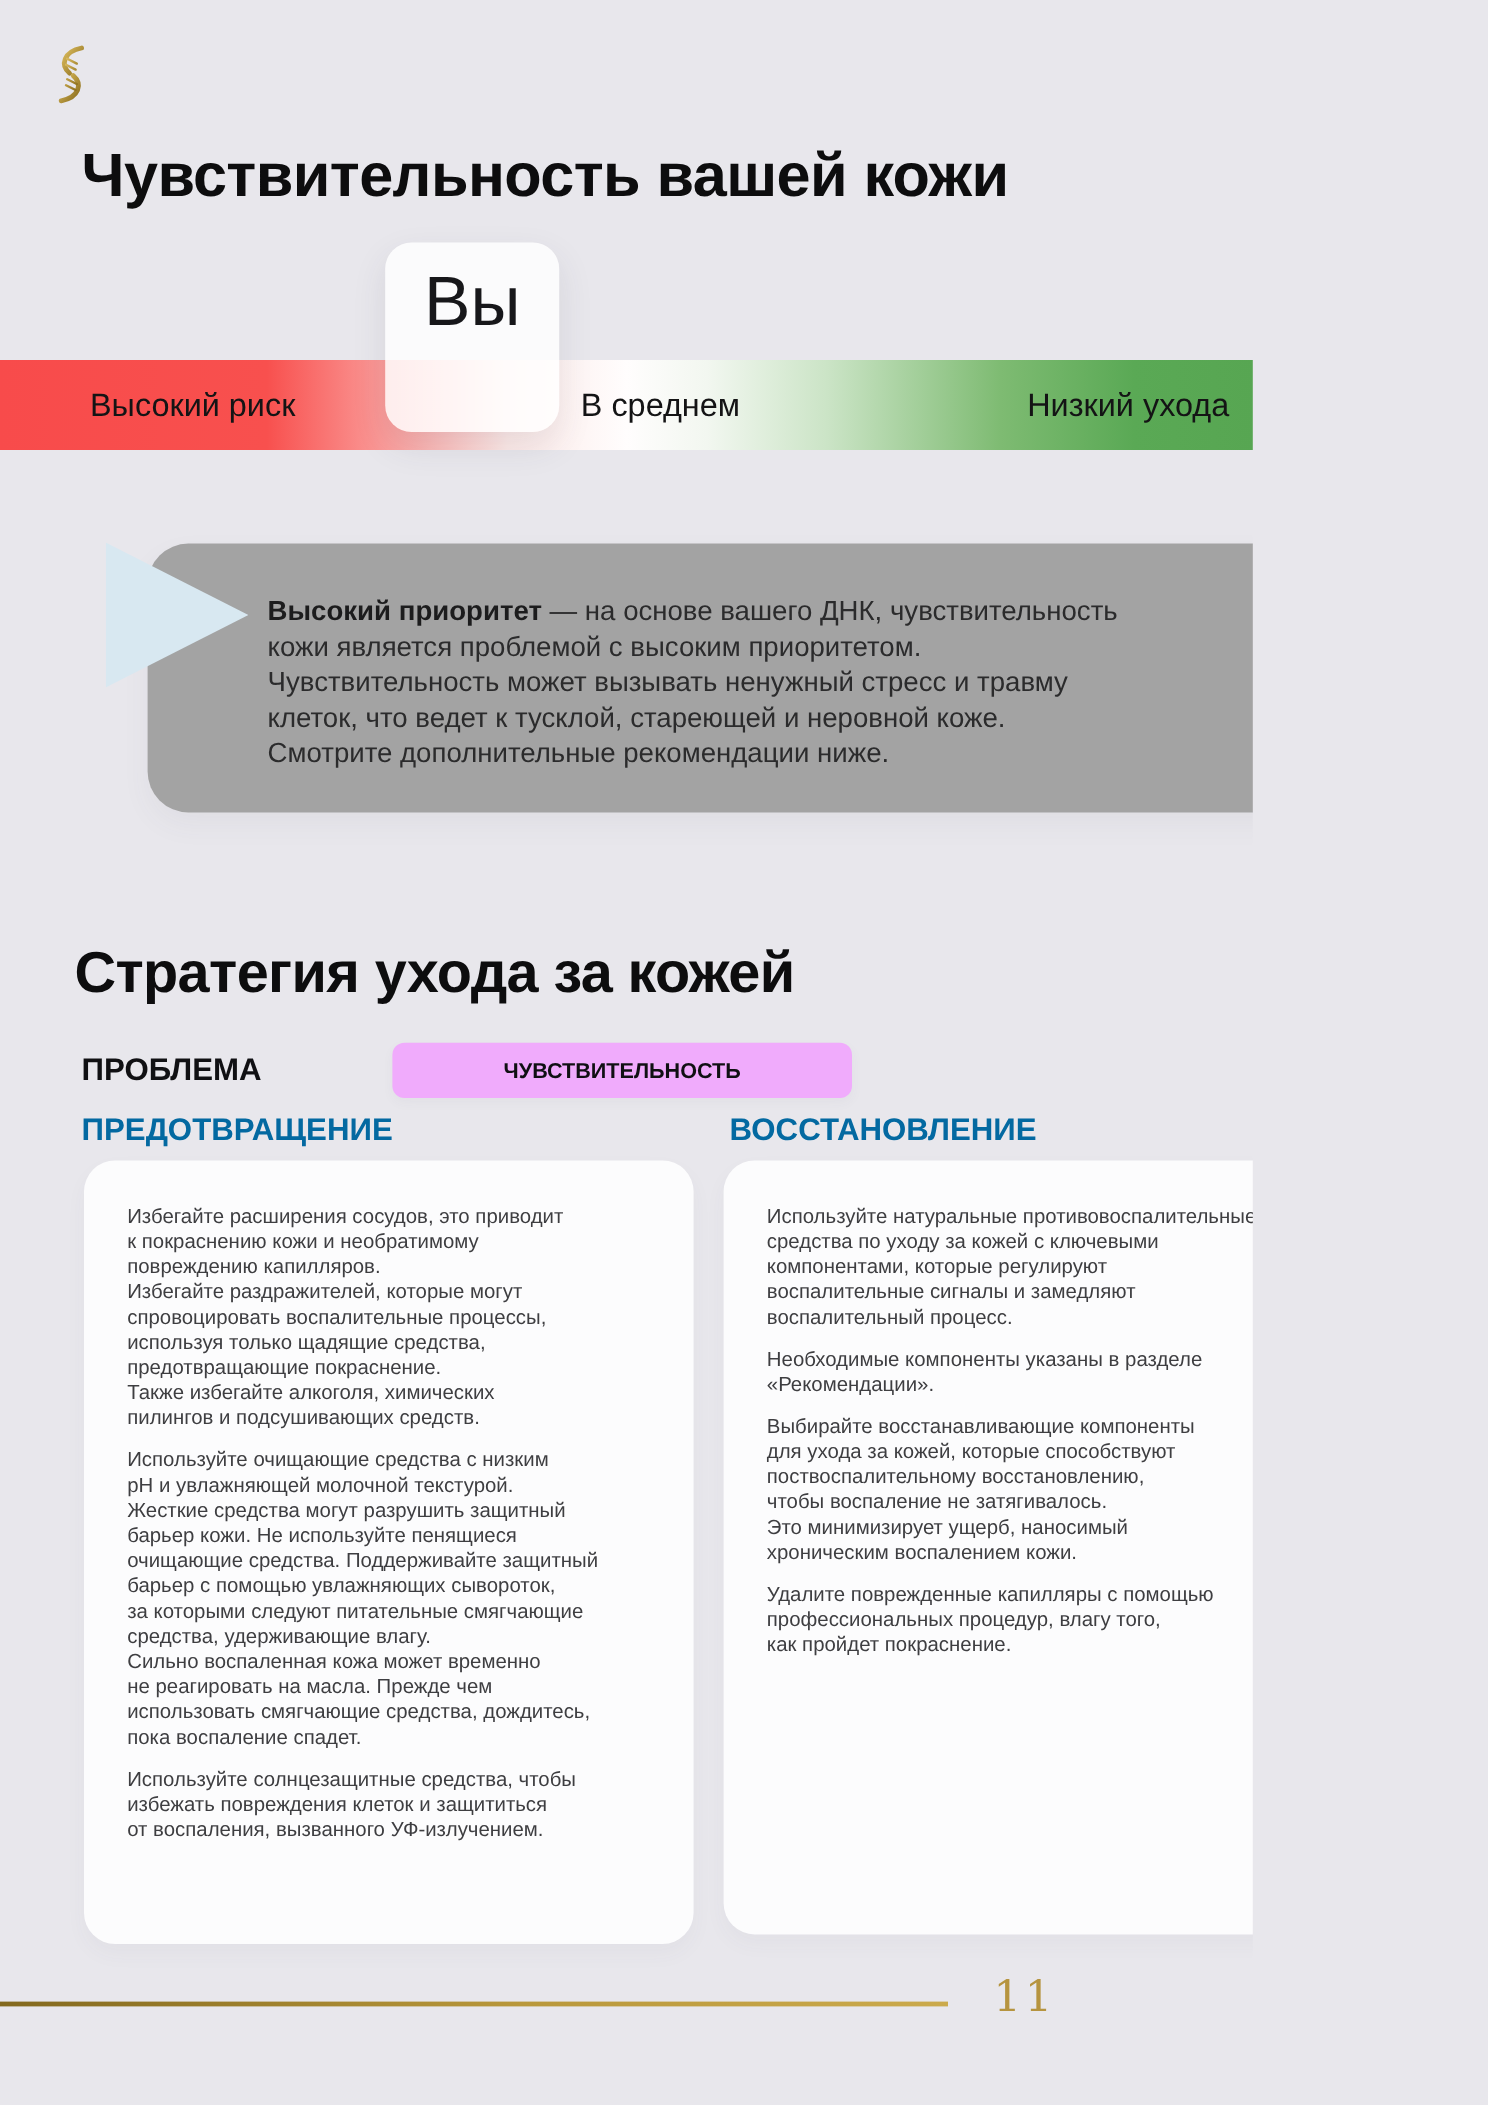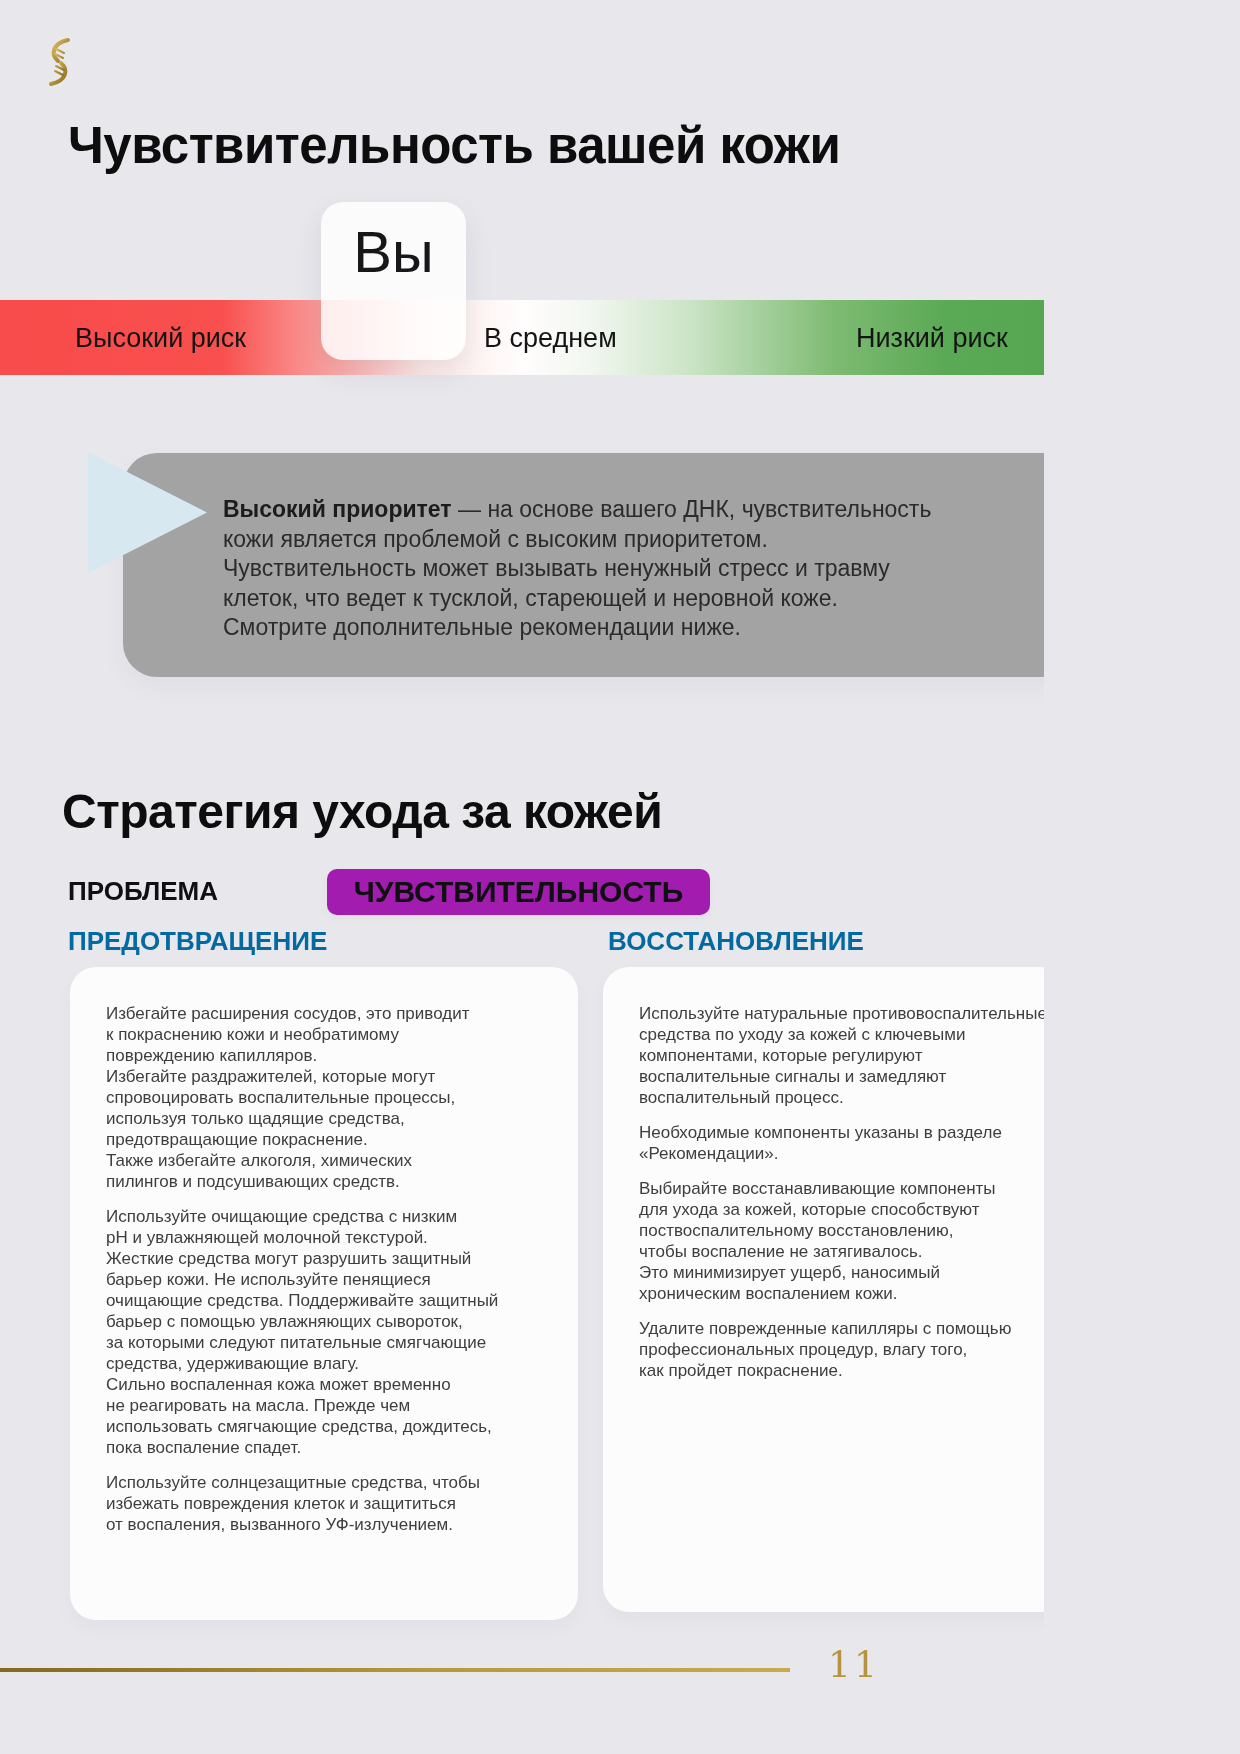--- a/index.html
+++ b/index.html
@@ -64,23 +64,23 @@
   .strategy-title {
     position:absolute; left:62px; top:784px;
     font-size:48px; font-weight:800; letter-spacing:-0.5px; color:#0d0d0e;
   }
   .problem-label {
     position:absolute; left:68px; top:876px;
     font-size:26px; font-weight:800; color:#101013;
   }
   .problem-pill {
     position:absolute; left:327px; top:869px; width:383px; height:46px;
-    background:#a21caf; border-radius:10px;
+    background:#f0abfc; border-radius:10px;
     display:flex; align-items:center; justify-content:center;
-    font-size:30px; font-weight:800; color:#101013;
+    font-size:18px; font-weight:800; color:#101013;
     box-shadow:0 4px 10px rgba(70,70,95,0.04);
   }
   .col-header {
     position:absolute; top:926px;
     font-size:26px; font-weight:800; color:#0369a1;
   }
   .col-header.prevention { left:68px; }
   .col-header.recovery  { left:608px; }
 
   
@@ -122,21 +122,21 @@
     <path d="M25 3 C10 6 7 17 15 24" fill="none" stroke="url(#gold)" stroke-width="4" stroke-linecap="round"></path>
     <path d="M8 47 C23 44 26 33 18 26" fill="none" stroke="url(#gold)" stroke-width="4" stroke-linecap="round"></path>
     <path d="M13 12 L21 16 M12 17 L20 21 M13 29 L21 33 M12 34 L20 38" stroke="url(#gold)" stroke-width="2" stroke-linecap="round"></path>
   </svg>
 
   <div class="page-title">Чувствительность вашей кожи</div>
 
   <div class="risk-bar">
     <span class="risk-label high">Высокий риск</span>
     <span class="risk-label avg">В среднем</span>
-    <span class="risk-label low">Низкий риск</span>
+    <span class="risk-label low">Низкий ухода</span>
   </div>
 
   <div class="you-marker">
     <span>Вы</span>
   </div>
 
   <div class="callout">
     <p><b>Высокий приоритет</b><span> — на основе вашего ДНК, чувствительность
 кожи является проблемой с высоким приоритетом.
 Чувствительность может вызывать ненужный стресс и травму

